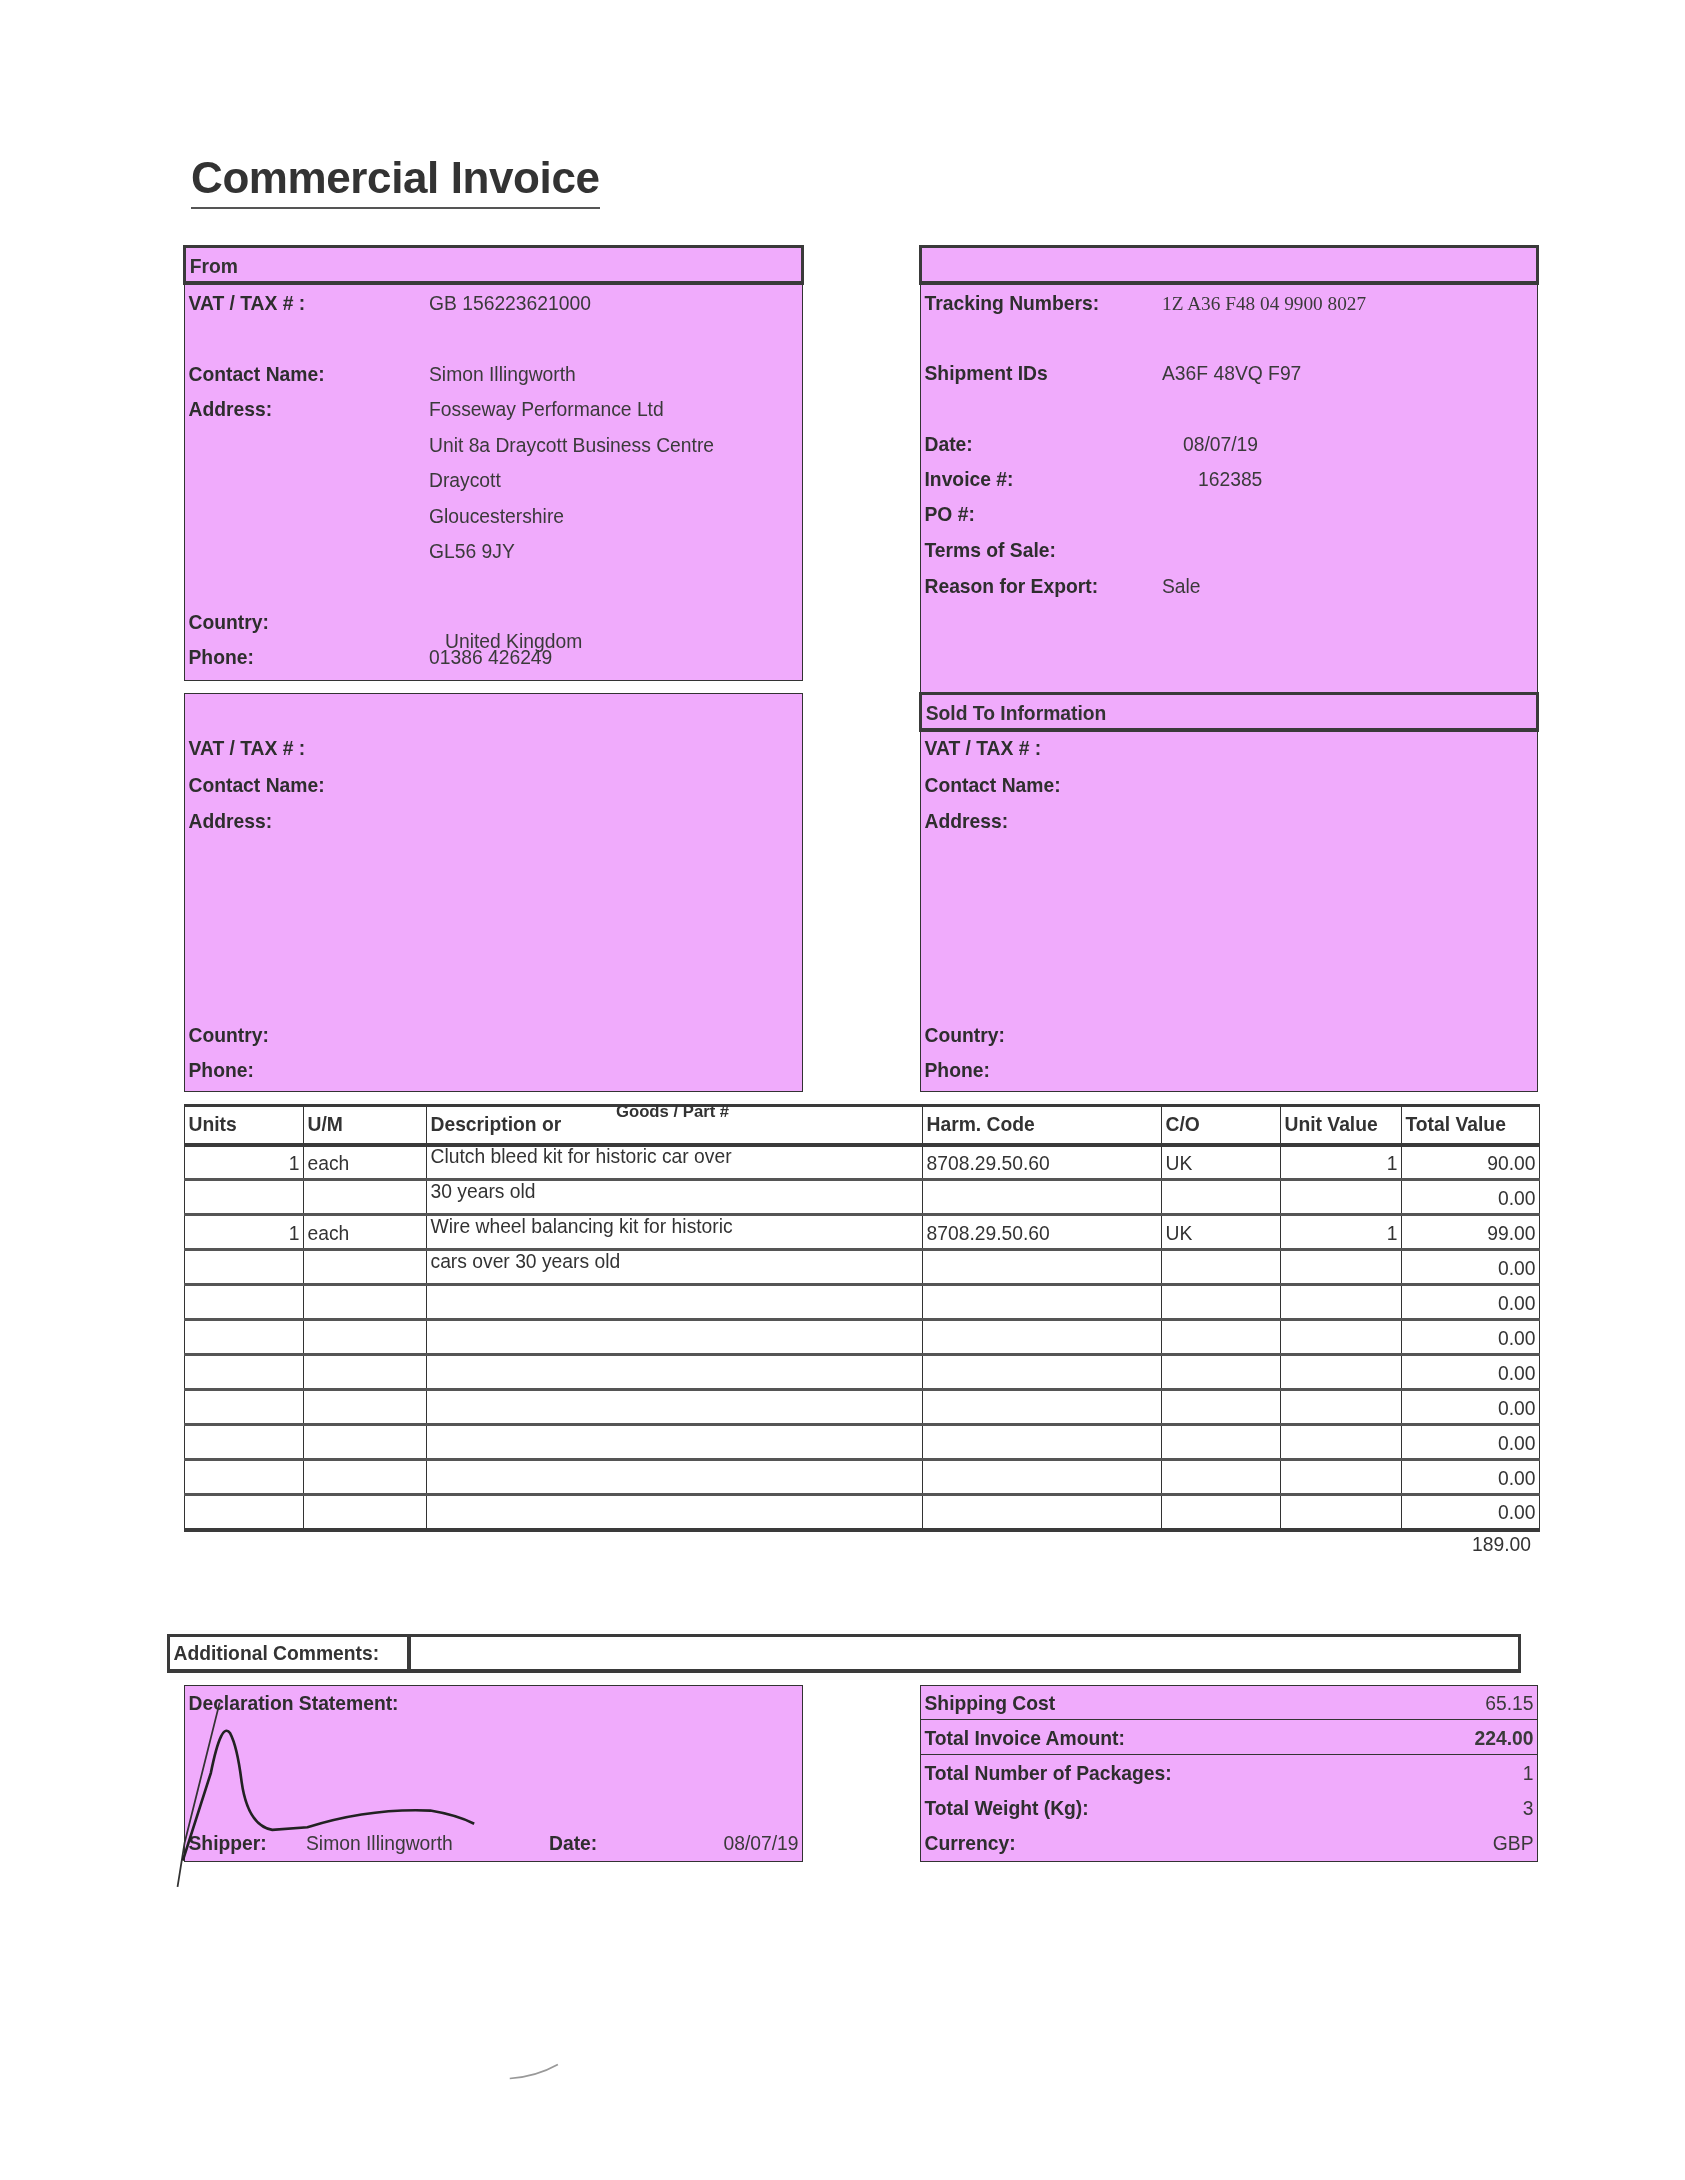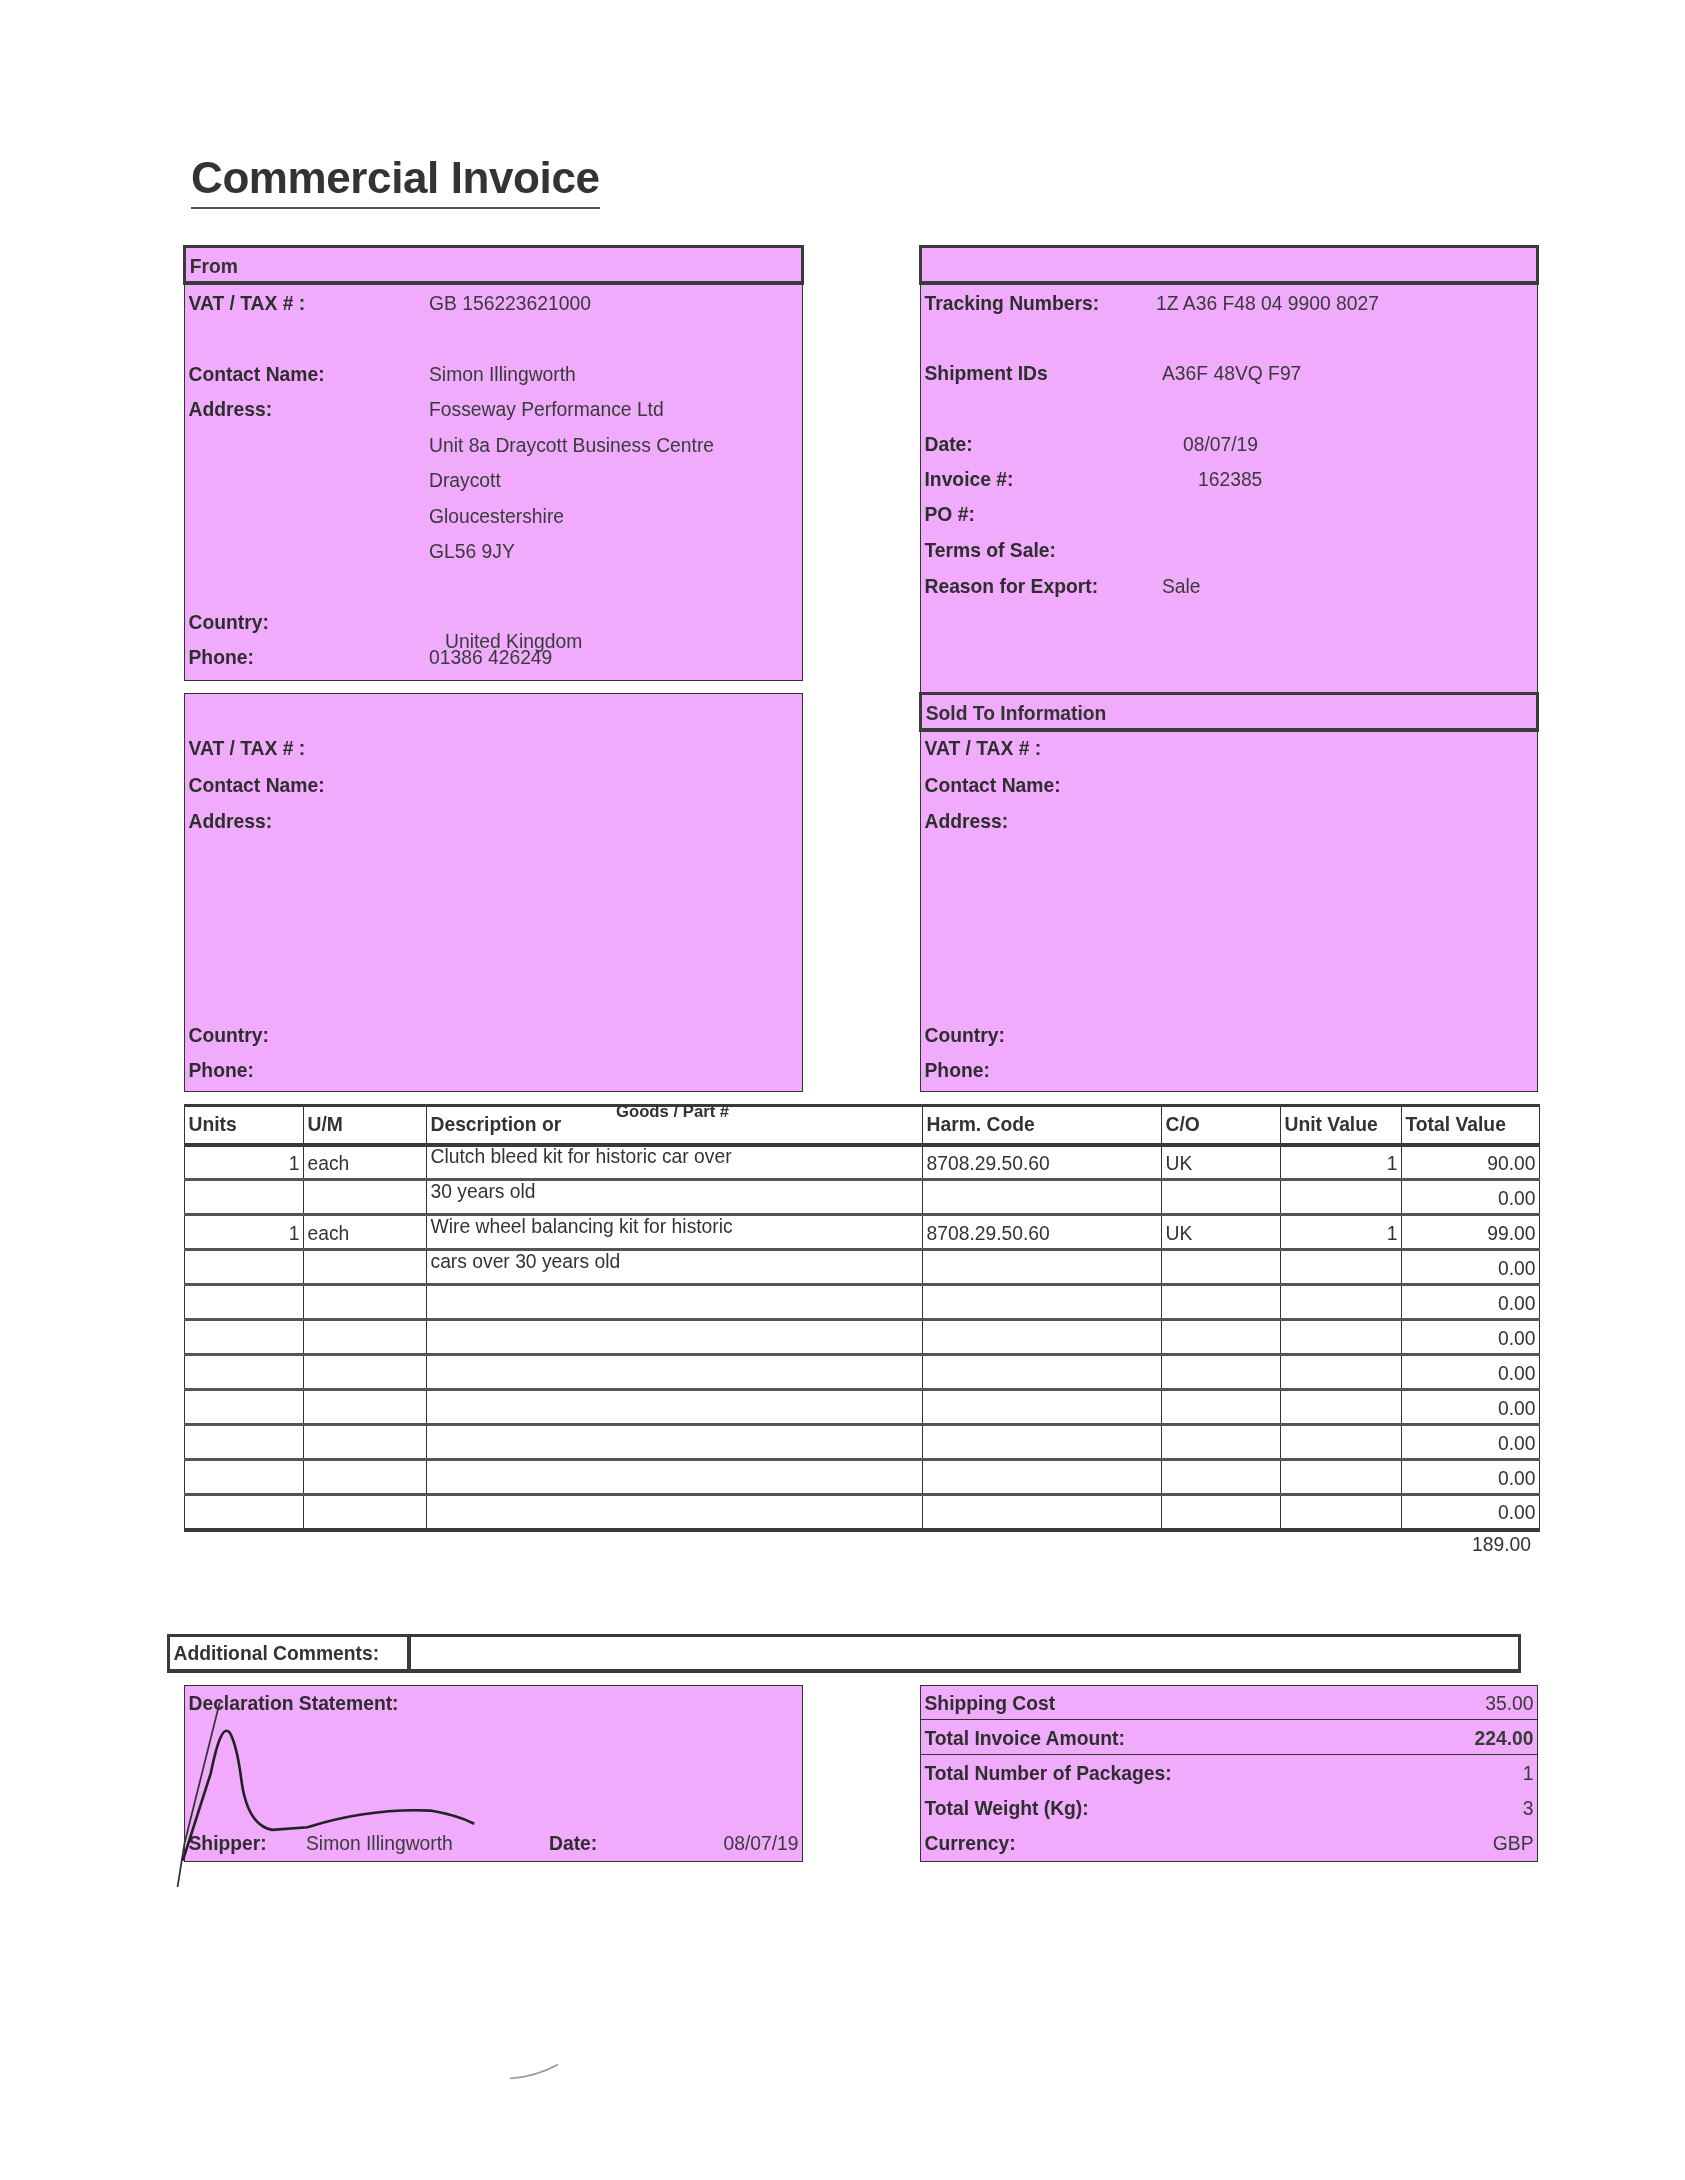--- a/index.html
+++ b/index.html
@@ -53,21 +53,21 @@
   <span class="val" style="left:244px; top:294px;">GL56 9JY</span>
   <span class="lbl" style="left:3.5px; top:365px;">Country:</span>
   <span class="val" style="left:260px; top:365px;margin-top:19px;">United Kingdom</span>
   <span class="lbl" style="left:3.5px; top:400px;">Phone:</span>
   <span class="val" style="left:244px; top:400px;">01386 426249</span>
 </div>
 
 <div class="box" style="left:920px; top:246px; width:618px; height:518px;">
   <div class="box-head"></div>
   <span class="lbl" style="left:3.5px; top:46px;">Tracking Numbers:</span>
-  <span class="val" style="left:235px; top:46px;">1Z A36 F48 04 9900 8027</span>
+  <span class="val" style="left:241px; top:46px;font-family:Liberation Serif, serif;">1Z A36 F48 04 9900 8027</span>
   <span class="lbl" style="left:3.5px; top:116px;">Shipment IDs</span>
   <span class="val" style="left:241px; top:116px;">A36F 48VQ F97</span>
   <span class="lbl" style="left:3.5px; top:187px;">Date:</span>
   <span class="val" style="left:262px; top:187px;">08/07/19</span>
   <span class="lbl" style="left:3.5px; top:222px;">Invoice #:</span>
   <span class="val" style="left:277px; top:222px;">162385</span>
   <span class="lbl" style="left:3.5px; top:257px;">PO #:</span>
   <span class="lbl" style="left:3.5px; top:293px;">Terms of Sale:</span>
   <span class="lbl" style="left:3.5px; top:329px;">Reason for Export:</span>
   <span class="val" style="left:241px; top:329px;">Sale</span>
@@ -234,21 +234,21 @@
 
 <svg class="sig" viewBox="0 0 760 230">
   <path d="M12 230 L20 180 L60 20" stroke="#333" stroke-width="2" fill="none"></path>
   <path d="M18 200 L50 100 Q62 40 72 55 Q80 70 85 110 Q92 160 120 165 L160 162 Q230 140 300 143 Q330 148 350 158" stroke="#222" stroke-width="3" fill="none"></path>
 </svg>
 
 <div class="box" style="left:920px; top:1685px; width:618px; height:177px;">
   <div class="row-line" style="top:33px;"></div>
   <div class="row-line" style="top:68px;"></div>
   <span class="lbl" style="left:3.5px; top:7px;">Shipping Cost</span>
-  <span class="val" style="right:3.5px; top:7px;">35.00</span>
+  <span class="val" style="right:3.5px; top:7px;">65.15</span>
   <span class="lbl" style="left:3.5px; top:42px;">Total Invoice Amount:</span>
   <span class="val" style="right:3.5px; top:42px; font-weight:bold;">224.00</span>
   <span class="lbl" style="left:3.5px; top:77px;">Total Number of Packages:</span>
   <span class="val" style="right:3.5px; top:77px;">1</span>
   <span class="lbl" style="left:3.5px; top:112px;">Total Weight (Kg):</span>
   <span class="val" style="right:3.5px; top:112px;">3</span>
   <span class="lbl" style="left:3.5px; top:147px;">Currency:</span>
   <span class="val" style="right:3.5px; top:147px;">GBP</span>
 </div>
 

